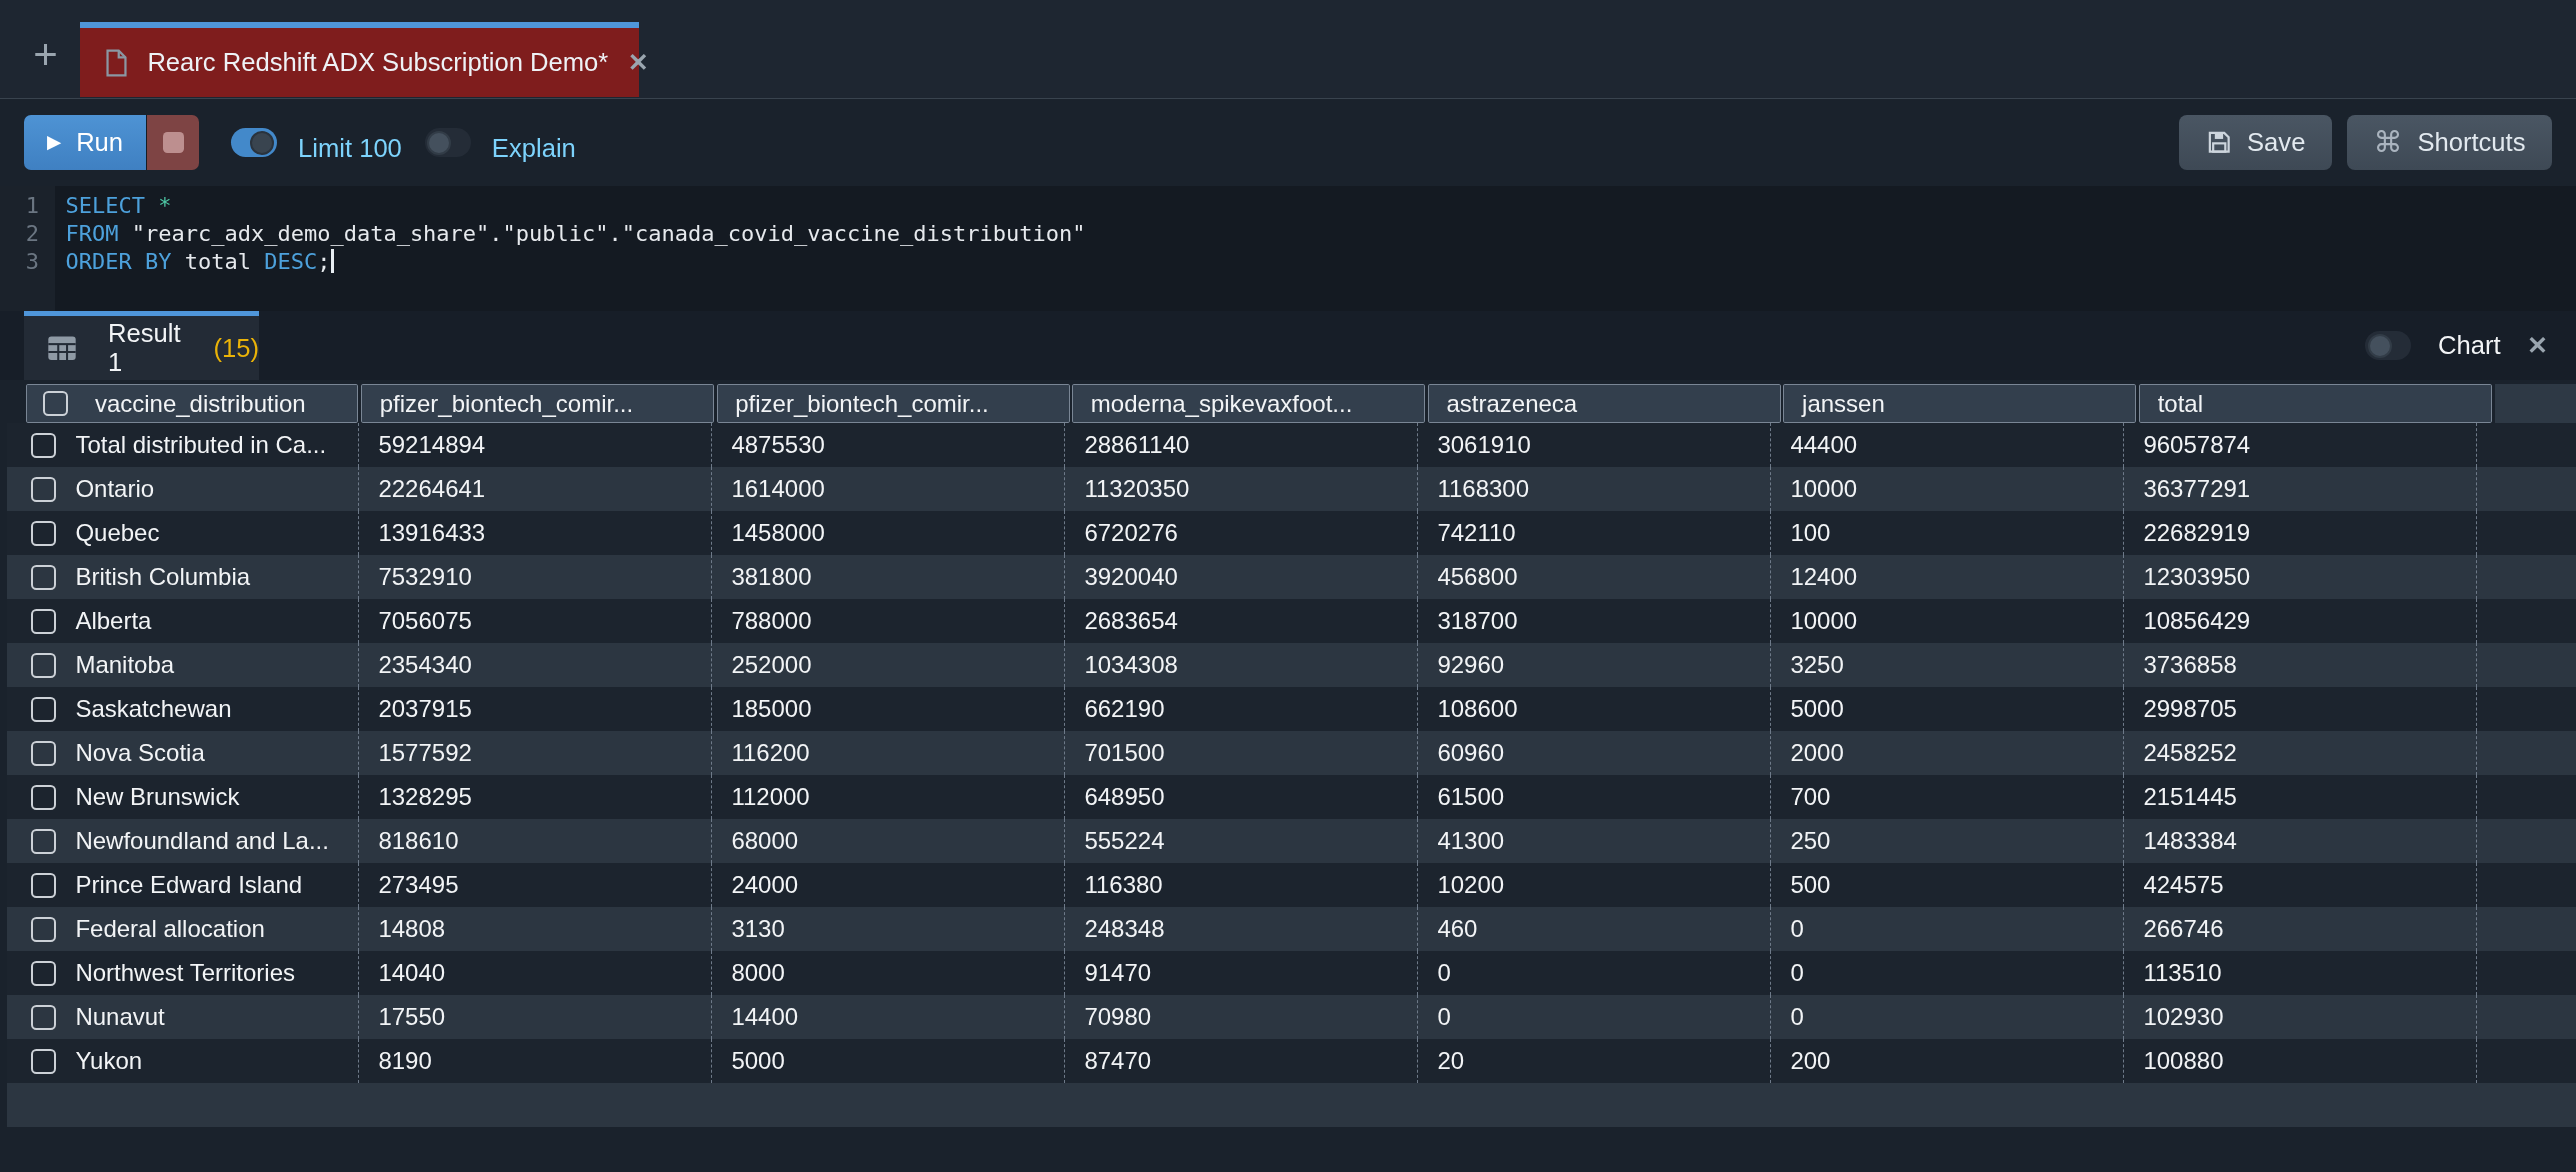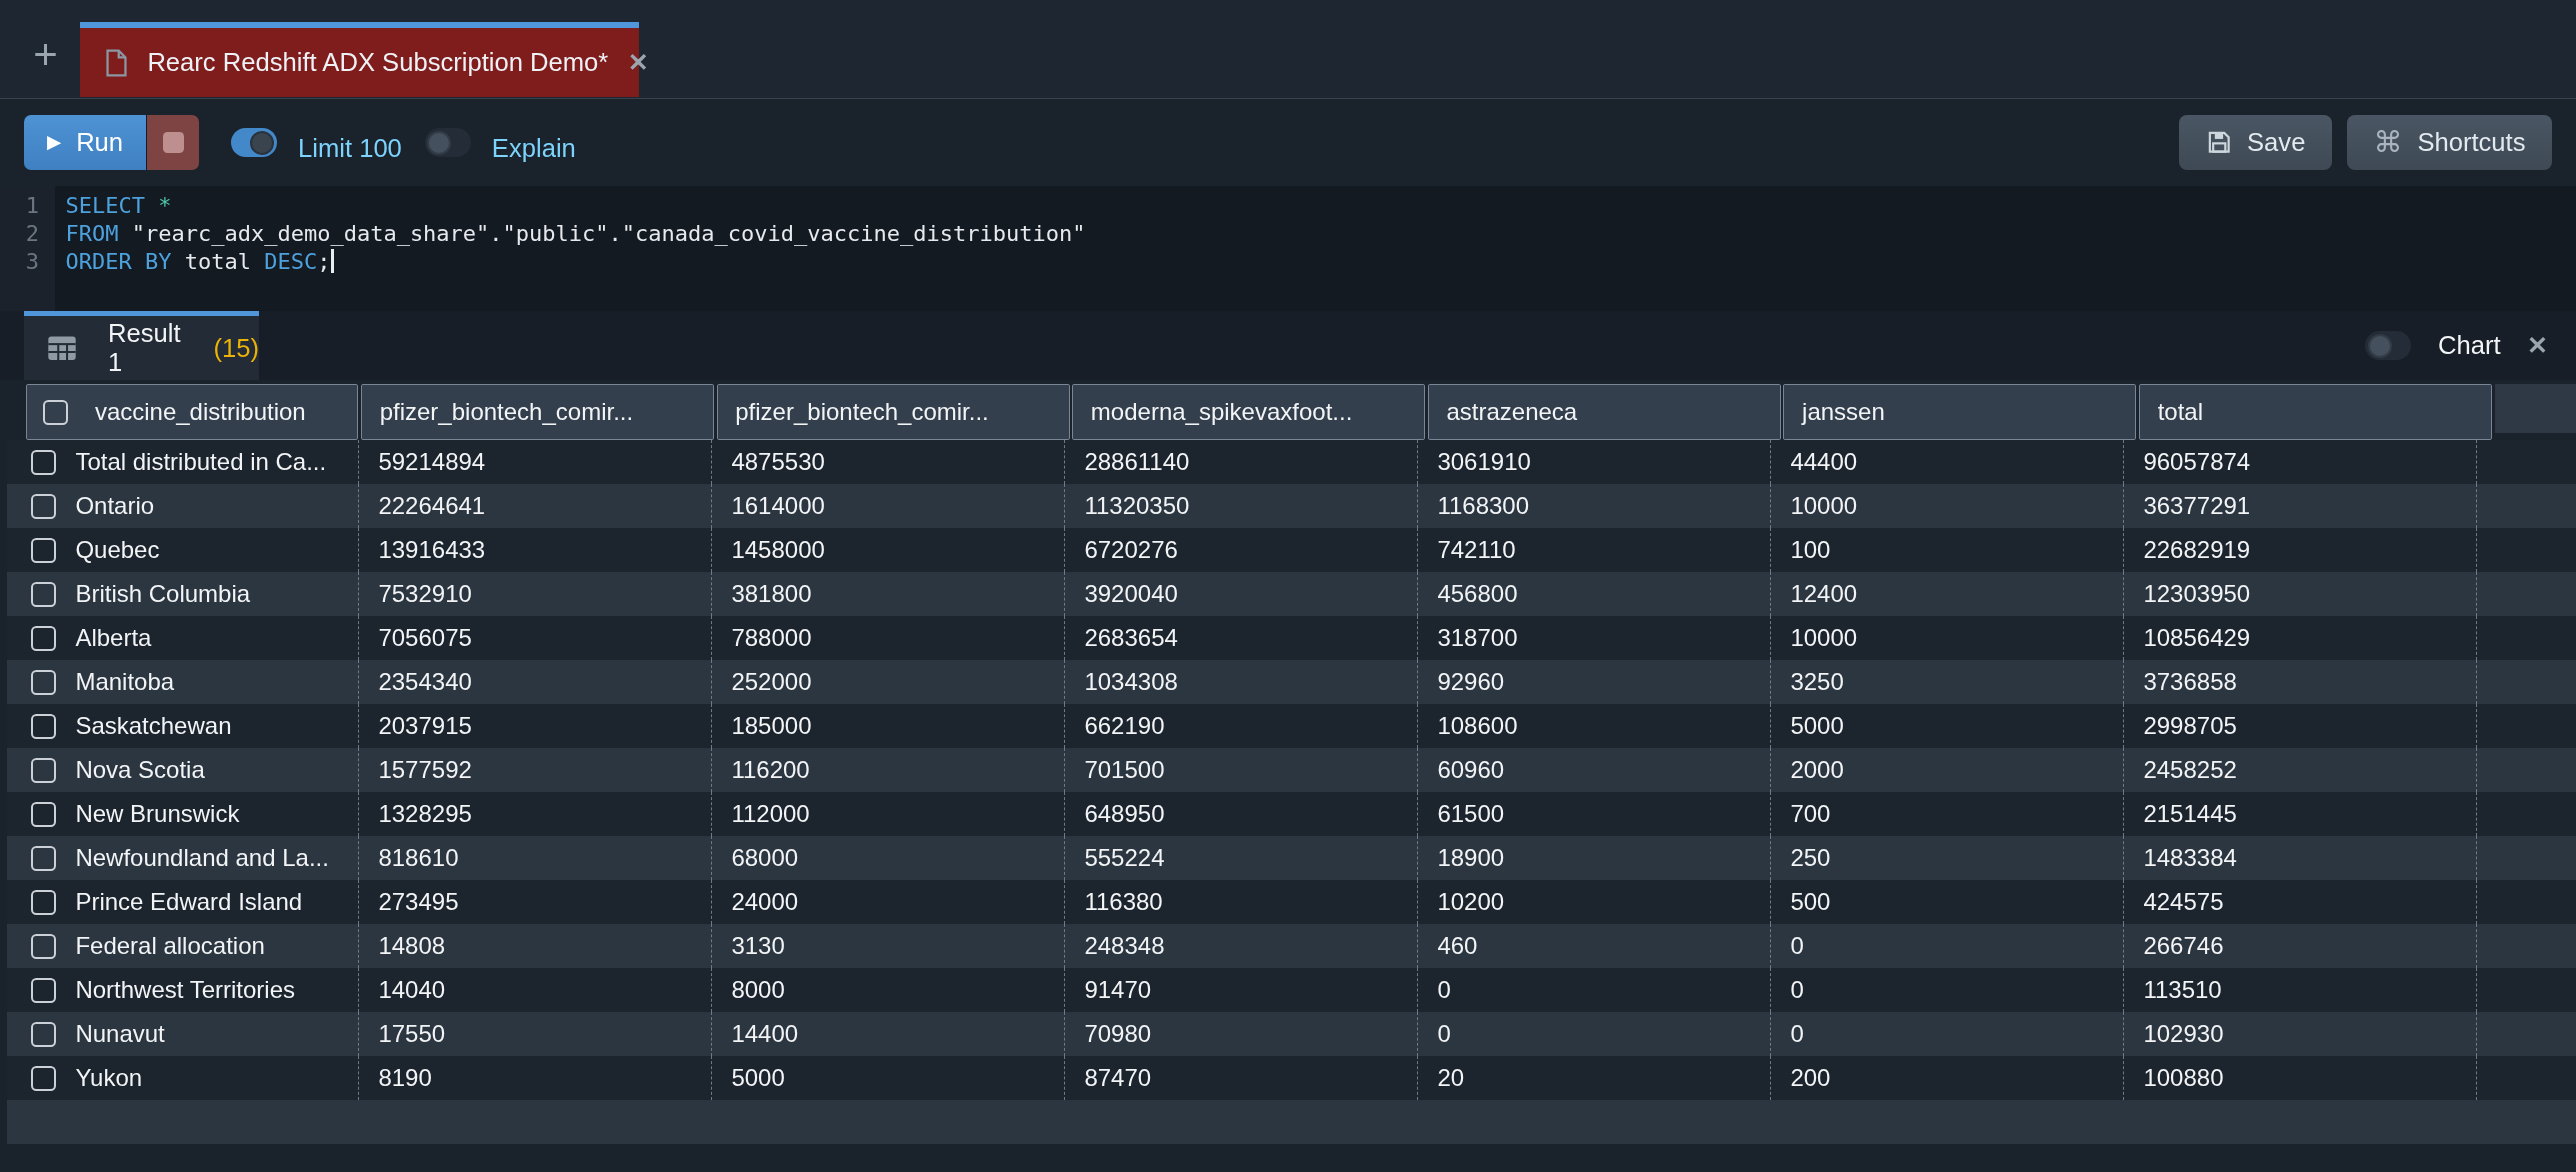--- a/index.html
+++ b/index.html
@@ -67,21 +67,21 @@
   .rtabbar{height:69px;background:#171e28;flex:none;display:flex;align-items:stretch}
   .rtab{margin-left:24px;width:235px;background:#232b36;border-top:5.3px solid #4f96da;
         box-sizing:border-box;display:flex;align-items:center;gap:31px;padding-left:23px;
         font-size:25.6px;cursor:pointer}
   .count{color:#eab308}
   .chart-controls{margin-left:auto;display:flex;align-items:center;gap:26.5px;
                   margin-right:28px;font-size:25.6px}
 
   
   .tablewrap{margin-left:7px;flex:1;display:flex;flex-direction:column;min-height:0}
-  .thead{display:flex;margin-left:19.4px;margin-top:4.4px;height:56px;flex:none}
+  .thead{display:flex;margin-left:19.4px;margin-top:4.4px;height:39px;flex:none}
   .hcell{box-sizing:border-box;border:1.8px solid #7a8695;border-radius:1.8px;background:#333f4d;
          display:flex;align-items:center;margin-right:2.6px;font-size:24px;color:#f2f4f6;
          white-space:nowrap;overflow:hidden;cursor:pointer}
   .h0{width:332px;padding-left:16px;gap:26.5px}
   .hn{width:353px;padding-left:17.7px}
   .hfill{flex:1;background:#2e3945;height:49px}
   .trow{display:flex;height:44px;flex:none}
   .trow.dark{background:#1c242e}
   .trow.light{background:#2c3641}
   .cell{box-sizing:border-box;display:flex;align-items:center;font-size:24px;
@@ -336,21 +336,21 @@
             <div class="cell cfill"></div>
           </div>
           <div class="trow light">
             <div class="cell c0">
               <div class="cbx"></div>
               <span>Newfoundland and La...</span>
             </div>
             <div class="cell cnum">818610</div>
             <div class="cell cnum">68000</div>
             <div class="cell cnum">555224</div>
-            <div class="cell cnum">18900</div>
+            <div class="cell cnum">41300</div>
             <div class="cell cnum">250</div>
             <div class="cell cnum">1483384</div>
             <div class="cell cfill"></div>
           </div>
           <div class="trow dark">
             <div class="cell c0">
               <div class="cbx"></div>
               <span>Prince Edward Island</span>
             </div>
             <div class="cell cnum">273495</div>

